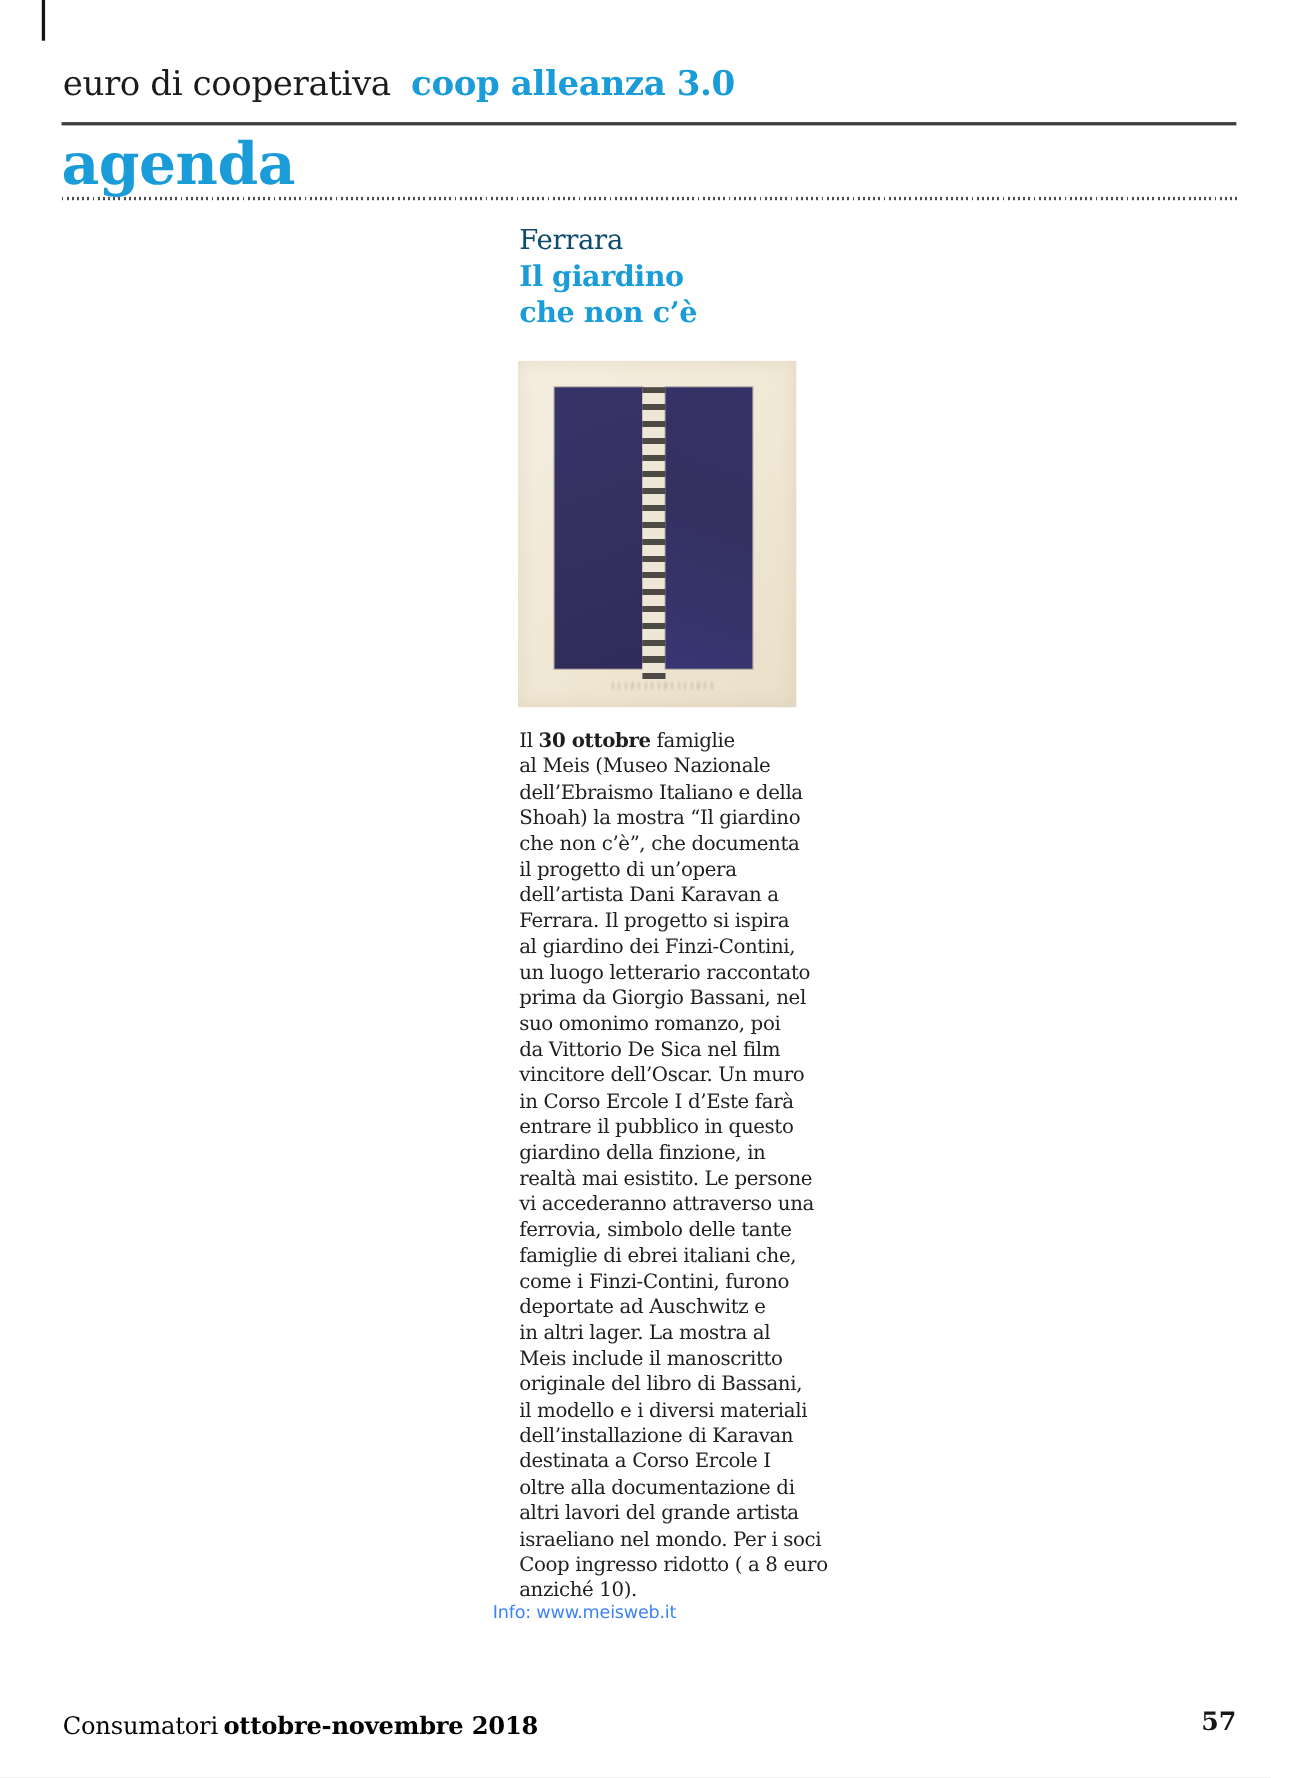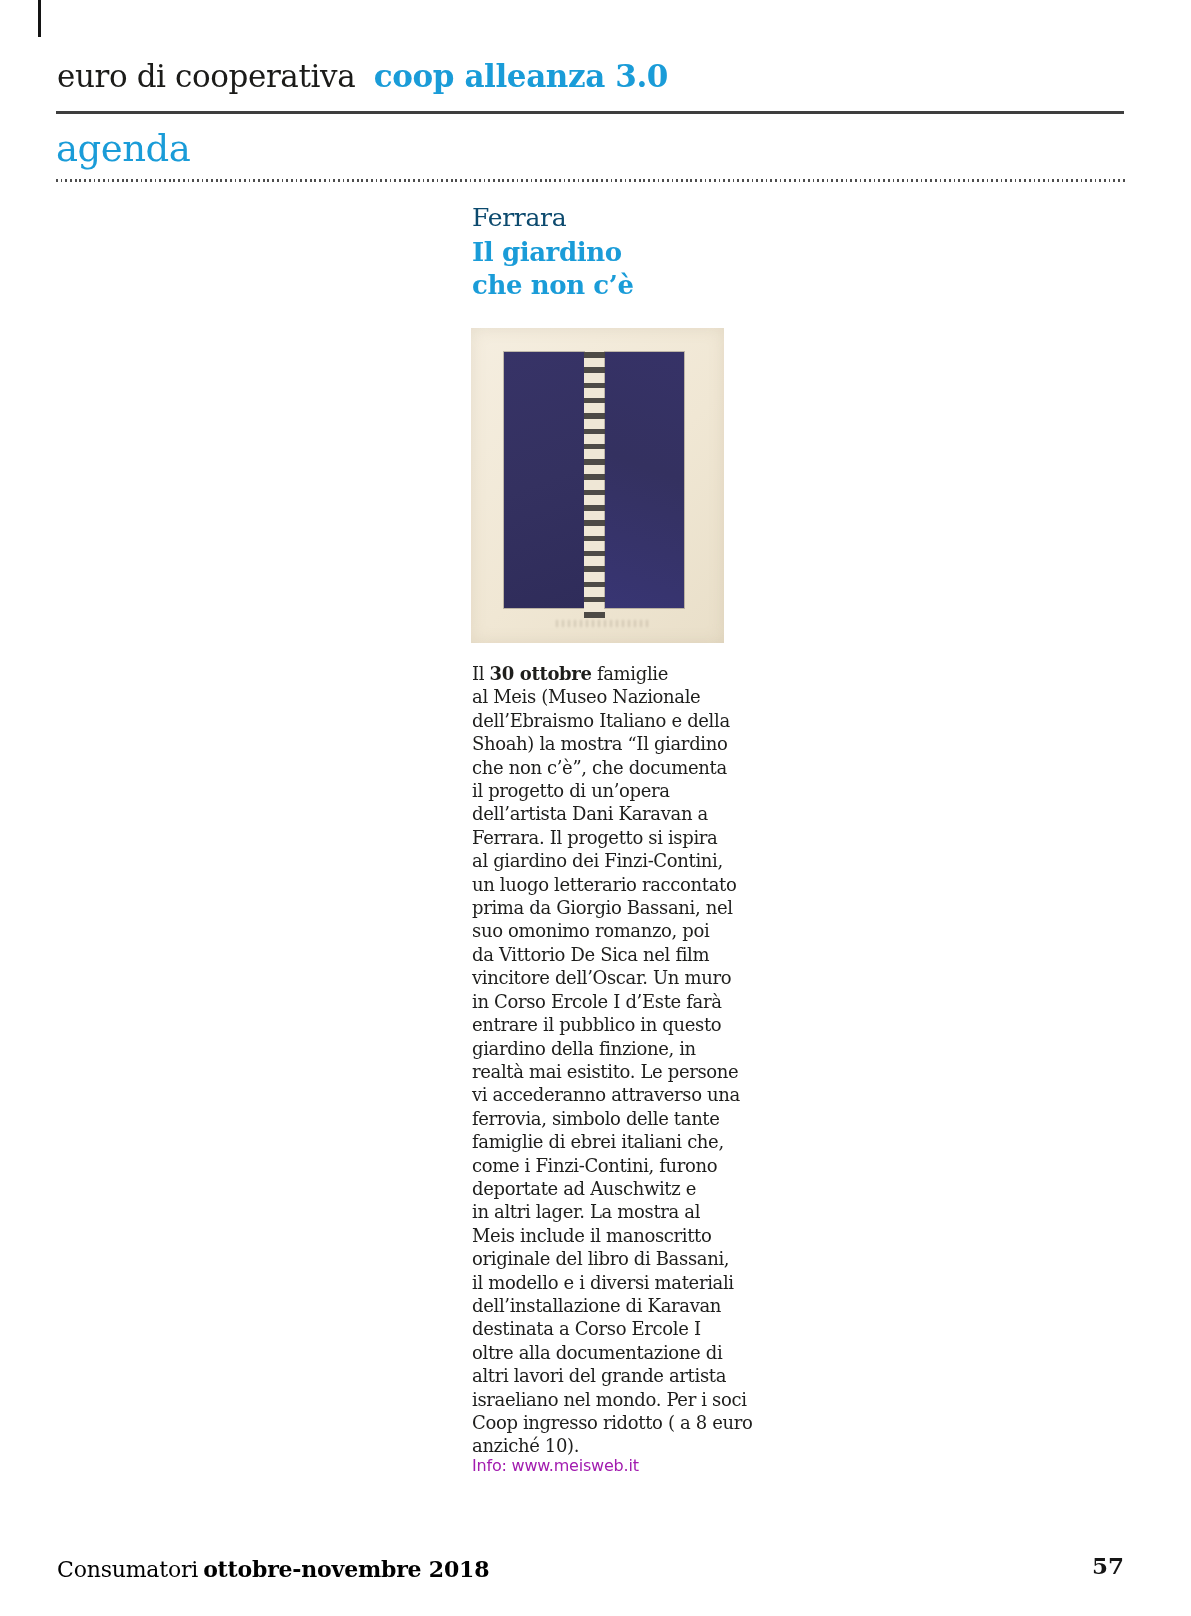--- a/index.html
+++ b/index.html
@@ -10,21 +10,21 @@
     color:#1e1e1c;
   }
   .crop-mark { position:absolute; left:38px; top:0; width:3px; height:37px; background:#141414; }
 
   .masthead { position:absolute; left:57px; top:58px; font-size:31px; letter-spacing:-0.4px; white-space:nowrap; }
   .masthead-section { color:#1b1b19; }
   .masthead-brand { color:var(--accent-blue); font-weight:bold; margin-left:9px; }
 
   .rule { position:absolute; left:56px; top:111px; width:1068px; height:3px; background:#3e3e3e; }
 
-  .rubric { position:absolute; left:56px; top:126px; font-size:37px; line-height:46px; font-weight:normal; color:var(--accent-blue); letter-spacing:-0.5px; }
+  .rubric { position:absolute; left:56px; top:126px; font-size:53px; line-height:46px; font-weight:bold; color:var(--accent-blue); letter-spacing:-0.5px; }
   .dotted-rule { position:absolute; left:56px; top:179px; width:1069px; height:2.6px;
     background:repeating-linear-gradient(90deg,#4d4d4d 0 1.7px, transparent 1.7px 4.7px); }
 
   .kicker { position:absolute; left:472px; top:203px; font-size:25px; color:#0c4a6e; letter-spacing:-0.3px; }
   .article-title { position:absolute; left:472px; top:236px; margin:0; font-size:26px; line-height:33px;
     font-weight:bold; color:var(--accent-blue); white-space:pre-line; letter-spacing:-0.4px; }
 
   
   .photo { position:absolute; left:471px; top:328px; width:253px; height:315px; margin:0;
     background:linear-gradient(135deg,#f5eee0 0%, #f0e7d4 55%, #e9dfc9 100%);
@@ -37,23 +37,23 @@
     background:linear-gradient(200deg,#363267 0%, #343160 45%, #383573 100%); }
   .ladder { position:absolute; left:113px; top:24px; width:21px; height:266px;
     background:repeating-linear-gradient(180deg,#4d4a46 0 5.5px, var(--artwork-cream) 5.5px 15.3px); }
   .signature { position:absolute; left:85px; top:292px; width:95px; height:7px; opacity:.45; filter:blur(1px);
     background:repeating-linear-gradient(90deg, rgba(125,112,95,.55) 0 2px, transparent 2px 6px); }
 
   
   .body-copy { position:absolute; left:472px; top:662px; width:285px;
     font-size:18px; line-height:23.4px; letter-spacing:-0.35px; color:#1e1e1c; }
   .body-lines { white-space:pre-line; }
-  .info-line { position:absolute; left:472px; top:1456px;
+  .info-line { position:absolute; left:448px; top:1456px;
     font-family:"DejaVu Sans","Liberation Sans",sans-serif;
-    font-size:16px; letter-spacing:-0.2px; color:#a21caf; }
+    font-size:16px; letter-spacing:-0.2px; color:#3b82f6; }
 
   
   .footer-left { position:absolute; left:57px; top:1556px; font-size:22px; letter-spacing:-0.2px; color:#000000; white-space:nowrap; }
   .footer-left strong { margin-left:5px; }
   .page-number { position:absolute; right:67px; top:1552px; font-size:23px; font-weight:bold; color:#161616; }
 </style>
 </head>
 <body>
 
 <div class="page">

